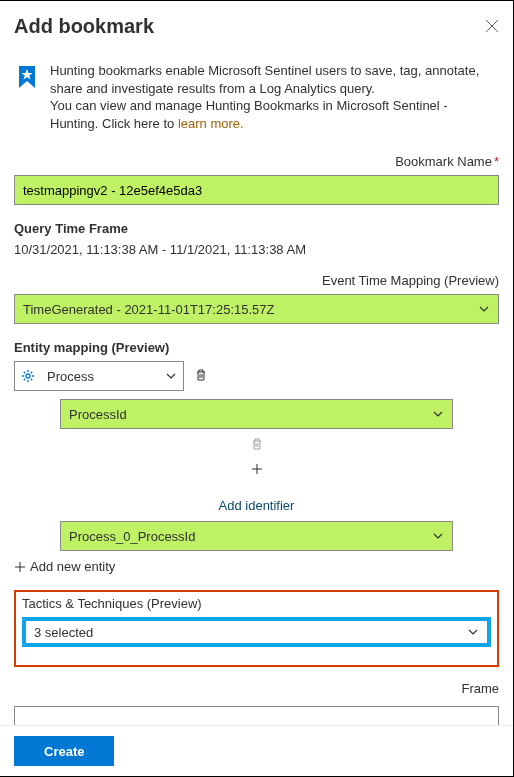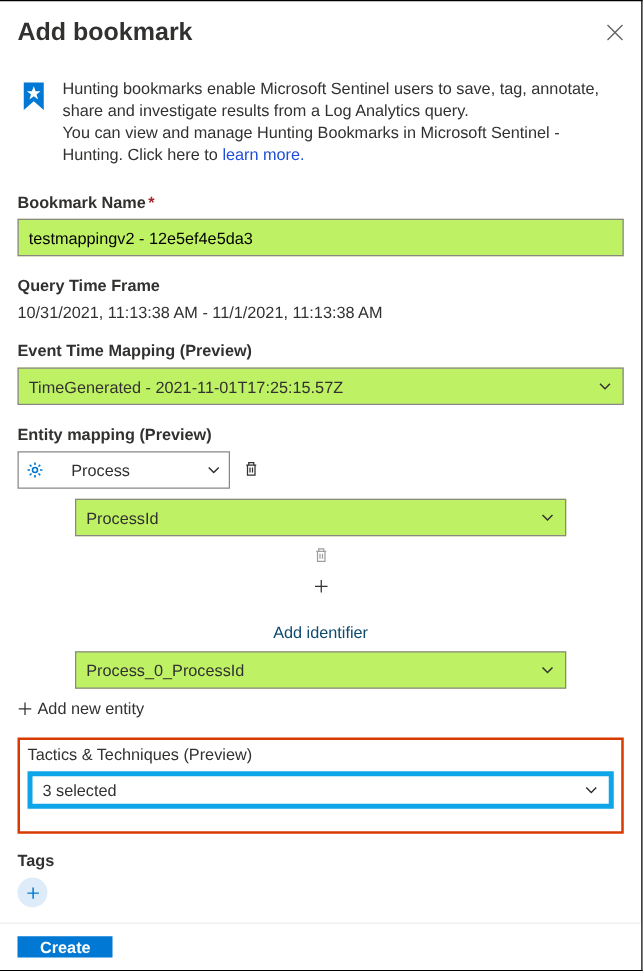--- a/index.html
+++ b/index.html
@@ -25,23 +25,23 @@
     .close { font-size: 18px; color: #605e5c; cursor: pointer; line-height: 1; }
     .content { padding: 0 14px 0 14px; }
     .info-row {
       display: flex;
       align-items: flex-start;
       gap: 10px;
       margin: 14px 0 22px 0;
     }
     .bookmark-icon { flex-shrink: 0; margin-top: 2px; }
     .info-text { font-size: 13px; line-height: 1.35; color: #323130; }
-    .link { color: #1d4ed8; cursor: pointer; }
+    .link { color: #a16207; cursor: pointer; }
     .label { font-size: 13px; font-weight: 600; margin-bottom: 6px; display: block; }
-    .label.light { font-weight: 700; }
+    .label.light { font-weight: 400; text-align: right; }
     .req { color: #a4262c; margin-left: 2px; }
     .field { margin-bottom: 16px; }
     .input, .select {
       width: 100%;
       height: 30px;
       border: 1px solid #8a8886;
       background: #bef264;
       padding: 0 8px;
       font-size: 13px;
       font-family: inherit;
@@ -60,21 +60,21 @@
       gap: 10px;
       margin-bottom: 8px;
     }
     .entity-type {
       width: 170px;
       height: 30px;
       border: 1px solid #8a8886;
       display: flex;
       align-items: center;
       padding: 0 6px;
-      gap: 22px;
+      gap: 12px;
     }
     .entity-type .chevron { margin-left: auto; }
     .gear { color: #0078d4; flex-shrink: 0; }
     .trash { color: #323130; cursor: pointer; }
     .ident-row {
       display: flex;
       align-items: center;
       gap: 8px;
       margin-bottom: 8px;
       flex-direction: column;
@@ -133,22 +133,22 @@
       position: absolute;
       bottom: 0; left: 0; right: 0;
       padding: 10px 14px;
       border-top: 1px solid #edebe9;
       background: #fff;
     }
     .btn-primary {
       background: #0078d4;
       color: #fff;
       border: none;
-      height: 17px;
-      padding: 0 18px;
+      height: 30px;
+      padding: 0 30px;
       font-size: 13px;
       font-weight: 600;
       cursor: pointer;
     }
   </style>
 </head>
 <body>
 
 <div class="header">
   <h1>Add bookmark</h1>
@@ -257,28 +257,20 @@
   <div class="tactics-box">
     <label class="label">Tactics &amp; Techniques (Preview)</label>
     <div class="tactics-select">
       <span>3 selected</span>
       <svg class="chevron" viewBox="0 0 12 12">
           <path d="M2 4 L6 8 L10 4" stroke="#323130" stroke-width="1.2" fill="none"></path>
         </svg>
     </div>
   </div>
 
-  <div class="field" style="margin-bottom:10px">
-    <span class="label">Tags</span>
-    <div class="tag-add">
-      <svg width="11" height="11" viewBox="0 0 12 12">
-          <path d="M6 1 V11 M1 6 H11" stroke="#0078d4" stroke-width="1.3"></path>
-        </svg>
-    </div>
-  </div>
 
   <div class="field" style="margin-bottom:4px">
     <label class="label light">Frame</label>
     <textarea class="notes-area" style=""></textarea>
   </div>
 </div>
 
 <div class="footer">
   <button class="btn-primary">Create</button>
 </div>

